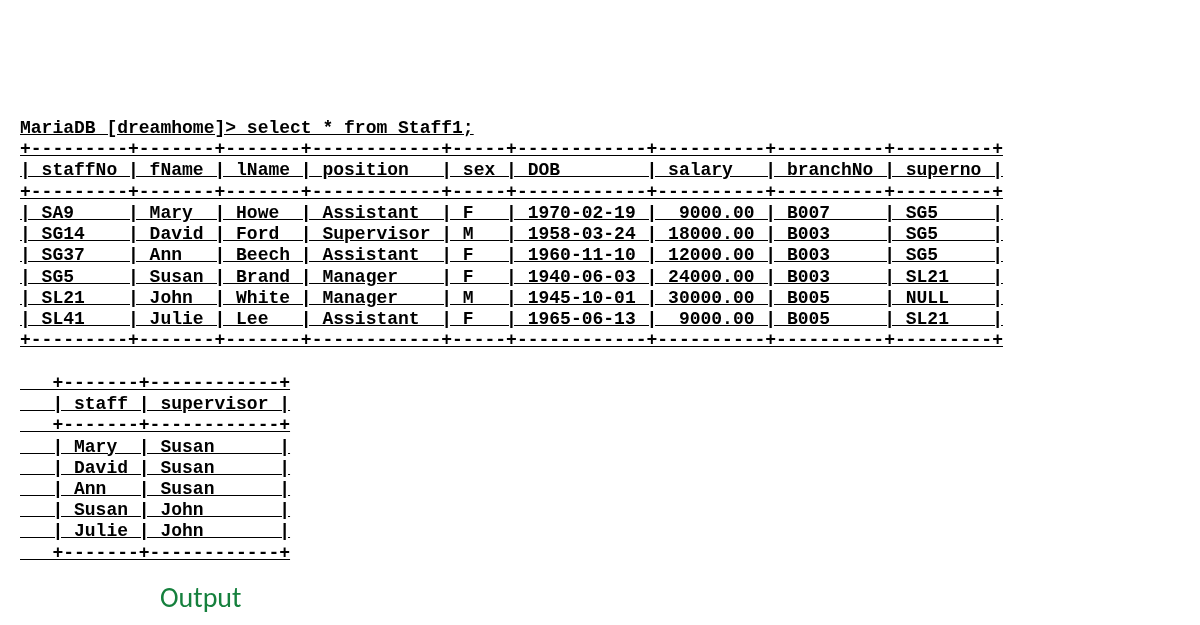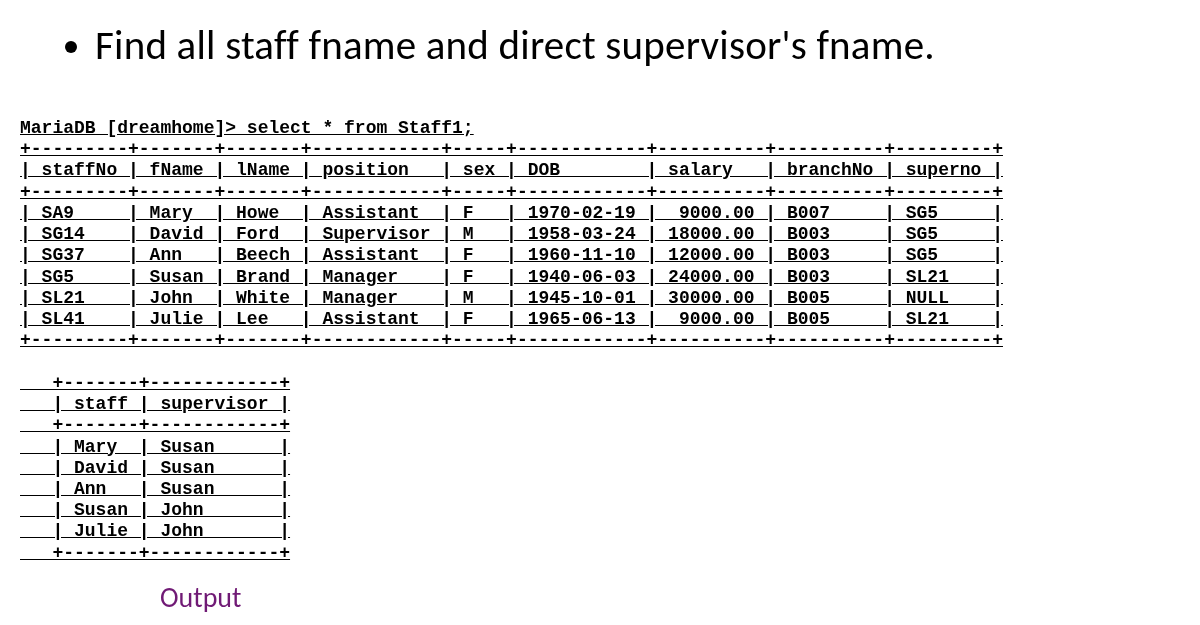--- a/index.html
+++ b/index.html
@@ -48,32 +48,28 @@
     white-space: pre;
     color: #000;
     text-decoration: underline;
   }
   .output-label {
     position: absolute;
     left: 160px;
     top: 580px;
     font-size: 28px;
     font-family: "Calibri", "Arial", sans-serif;
-    color: #701a75;
+    color: #15803d;
   }
 </style>
 </head>
 <body>
 
 <div class="slide">
 
-  <div class="bullet-row">
-    <div class="bullet-dot"></div>
-    <div class="bullet-text">Find all staff fname and direct supervisor's fname.</div>
-  </div>
 
   <pre class="terminal" id="terminal">MariaDB [dreamhome]&gt; select * from Staff1;
 +---------+-------+-------+------------+-----+------------+----------+----------+---------+
 | staffNo | fName | lName | position   | sex | DOB        | salary   | branchNo | superno |
 +---------+-------+-------+------------+-----+------------+----------+----------+---------+
 | SA9     | Mary  | Howe  | Assistant  | F   | 1970-02-19 |  9000.00 | B007     | SG5     |
 | SG14    | David | Ford  | Supervisor | M   | 1958-03-24 | 18000.00 | B003     | SG5     |
 | SG37    | Ann   | Beech | Assistant  | F   | 1960-11-10 | 12000.00 | B003     | SG5     |
 | SG5     | Susan | Brand | Manager    | F   | 1940-06-03 | 24000.00 | B003     | SL21    |
 | SL21    | John  | White | Manager    | M   | 1945-10-01 | 30000.00 | B005     | NULL    |

